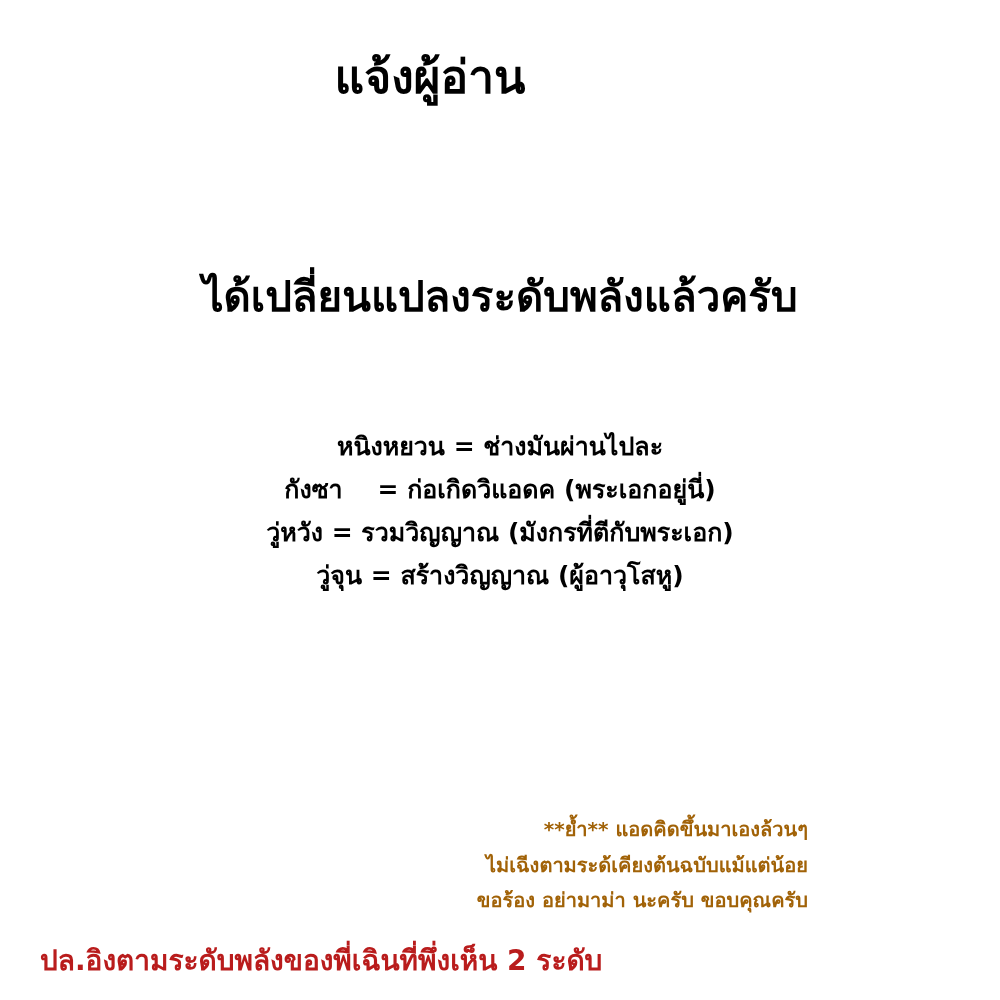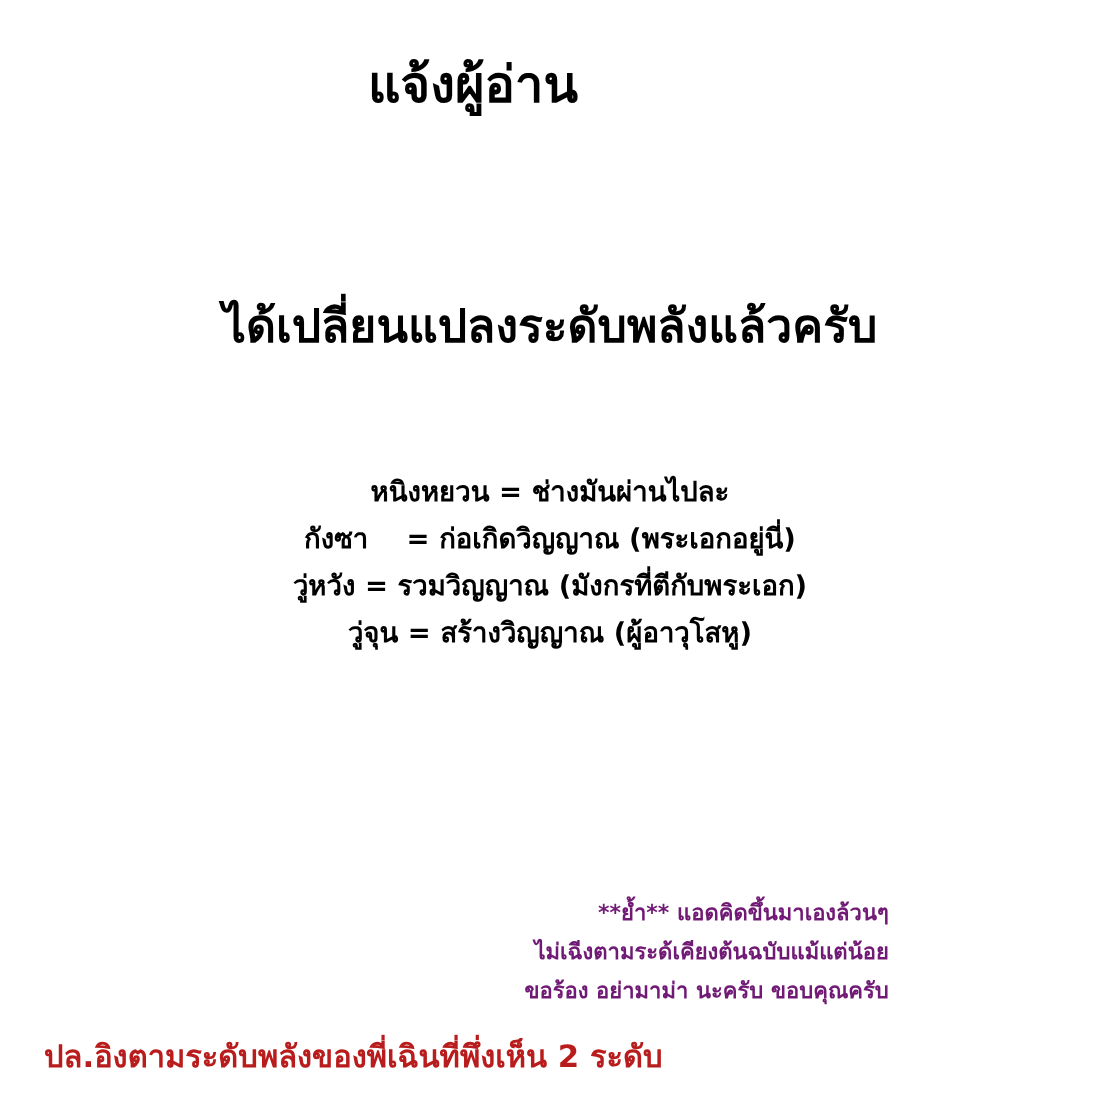--- a/index.html
+++ b/index.html
@@ -63,21 +63,21 @@
     white-space: pre;
   }
   .note-block {
     position: absolute;
     top: 812px;
     left: 0;
     width: 868px;
     text-align: right;
     padding-right: 60px;
     box-sizing: border-box;
-    color: #701a75;
+    color: #a16207;
   }
   .note-line {
     font-size: 20px;
     font-weight: bold;
     line-height: 1.78;
   }
   .footer {
     position: absolute;
     bottom: 18px;
     left: 40px;
@@ -89,21 +89,21 @@
 </head>
 <body>
 
 <div class="page">
 
   <div class="title-1 center">แจ้งผู้อ่าน</div>
   <div class="title-3 center">ได้เปลี่ยนแปลงระดับพลังแล้วครับ</div>
 
   <div class="glossary">
     <div class="glossary-line center">หนิงหยวน = ช่างมันผ่านไปละ</div>
-    <div class="glossary-line center">กังซา    = ก่อเกิดวิญญาณ (พระเอกอยู่นี่)</div>
+    <div class="glossary-line center">กังซา    = ก่อเกิดวิแอดค (พระเอกอยู่นี่)</div>
     <div class="glossary-line center">วู่หวัง = รวมวิญญาณ (มังกรที่ตีกับพระเอก)</div>
     <div class="glossary-line center">วู่จุน = สร้างวิญญาณ (ผู้อาวุโสหู)</div>
   </div>
 
   <div class="note-block">
     <div class="note-line">**ย้ำ** แอดคิดขึ้นมาเองล้วนๆ</div>
     <div class="note-line">ไม่เฉีงตามระด้เคียงต้นฉบับแม้แต่น้อย</div>
     <div class="note-line">ขอร้อง อย่ามาม่า นะครับ ขอบคุณครับ</div>
   </div>
 

